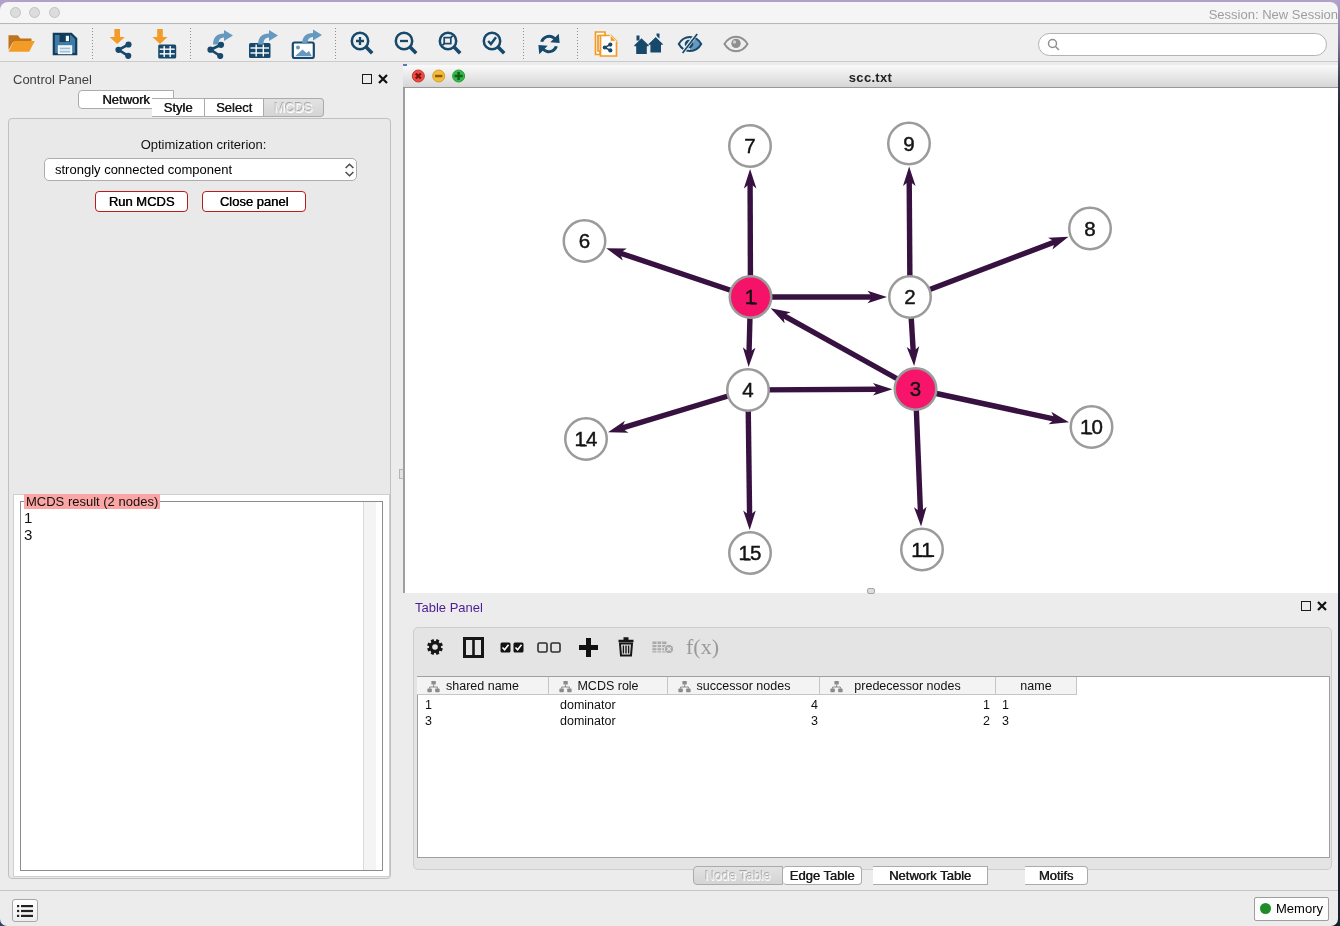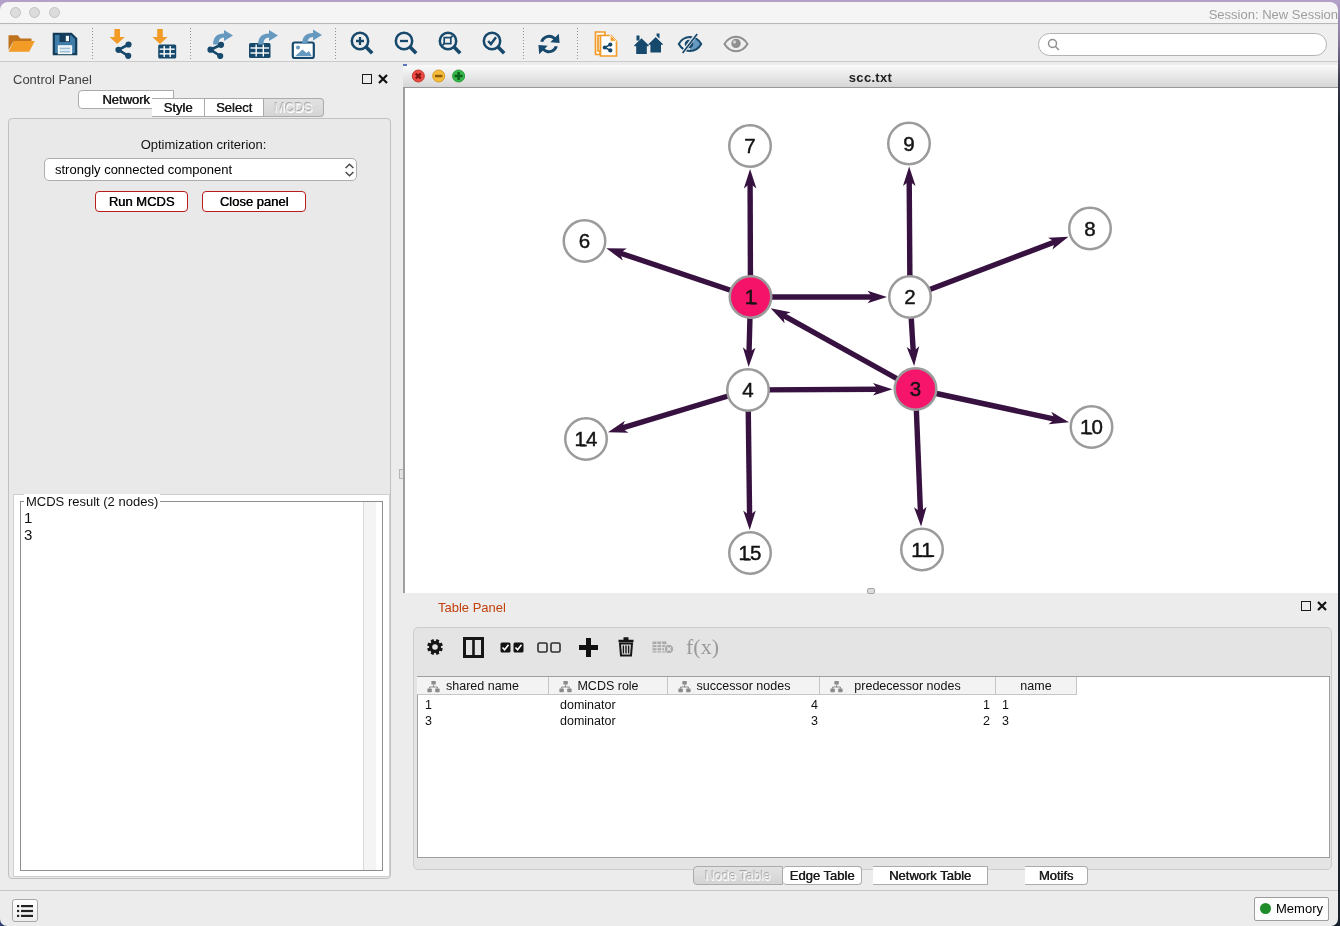--- a/index.html
+++ b/index.html
@@ -16,27 +16,27 @@
 #cp-title{left:13px;top:72px;font-size:13px;color:#404040}
 .floatbox{position:absolute;width:10px;height:10px;border:1.8px solid #1a1a1a}
 .seg{position:absolute;height:19px;border:1px solid #ababab;background:#fff;font-size:13px;color:#1c1c1c;text-shadow:.5px 0 0 #1c1c1c;text-align:center;line-height:18px}
 .seg.sel{background:linear-gradient(#e2e2e2,#d4d4d4);color:#e4e4e4;text-shadow:-0.6px -0.6px 0 #a5a5a5,0.6px 0.6px 0 #ffffff,.5px 0 0 #e4e4e4}
 #cp-box{left:8px;top:118px;width:383px;height:761px;background:#e9e9e9;border:1px solid #c0c0c0;border-radius:4px}
 #optlabel{left:4px;top:137px;width:399px;text-align:center;font-size:13px;color:#111}
 #dropdown{left:44px;top:158px;width:313px;height:23px;background:#fff;border:1px solid #adadad;border-radius:5px;font-size:13px;color:#000;line-height:21px;padding-left:10px}
 .btn{position:absolute;height:21px;background:#fff;border:1px solid #b91c1c;border-radius:4px;font-size:13px;color:#000000;text-shadow:.5px 0 0 #1c1c1c;text-align:center;line-height:19px}
 #resultpanel{left:13px;top:494px;width:377px;height:383px;background:#fff;border:1px solid #cfcfcf}
 #fieldset{left:20px;top:501px;width:363px;height:370px;border:1px solid #8d8d8d}
-#legend{left:24px;top:494px;background:#ffffff;padding:0 2px;font-size:13px;color:#111}
+#legend{left:24px;top:494px;background:#fca5a5;padding:0 2px;font-size:13px;color:#111}
 #resulttext{left:24px;top:510px;font-size:15px;color:#111;line-height:16.5px}
 #vscroll{left:363px;top:502px;width:13px;height:368px;background:#f4f4f4;border-left:1px solid #dadada}
 #netframe{left:403px;top:65px;width:935px;height:528px;background:#fff;border-left:2px solid #9f9f9f}
 #nettitle{left:403px;top:65px;width:935px;height:23px;background:linear-gradient(#fafafa,#d6d6d6);border-bottom:1px solid #989898}
 #netname{left:403px;top:70px;width:935px;text-align:center;font-size:13px;font-weight:bold;color:#222;letter-spacing:.3px}
-#tp-title{left:438px;top:600px;font-size:13px;color:#c2410c}
+#tp-title{left:415px;top:600px;font-size:13px;color:#4c1d95}
 #tp-box{left:413px;top:627px;width:919px;height:243px;background:#e4e4e4;border:1px solid #cdcdcd;border-radius:5px}
 #tbl{left:417px;top:676px;width:913px;height:182px;background:#fff;border:1px solid #9f9f9f}
 .th{position:absolute;top:677px;height:18px;background:#f3f3f3;border-right:1px solid #c6c6c6;border-bottom:1px solid #c6c6c6;font-size:12.5px;color:#111;text-align:center;line-height:18px}
 .td{position:absolute;font-size:12.5px;color:#111;height:16px;line-height:16px}
 #statusbar{left:0;top:890px;width:1338px;height:36px;background:#ececec;border-top:1px solid #c6c6c6;border-radius:0 0 7px 7px}
 #memorybtn{left:1254px;top:897px;width:75px;height:24px;background:#fdfdfd;border:1px solid #9e9e9e;border-radius:2px;font-size:13px;color:#000;text-align:center;line-height:22px}
 #listbtn{left:12px;top:899px;width:26px;height:23px;background:linear-gradient(#fff,#ededed);border:1px solid #a8a8a8;border-radius:3px}
 </style></head>
 <body>
 <div class="abs" id="purpletop"></div>

